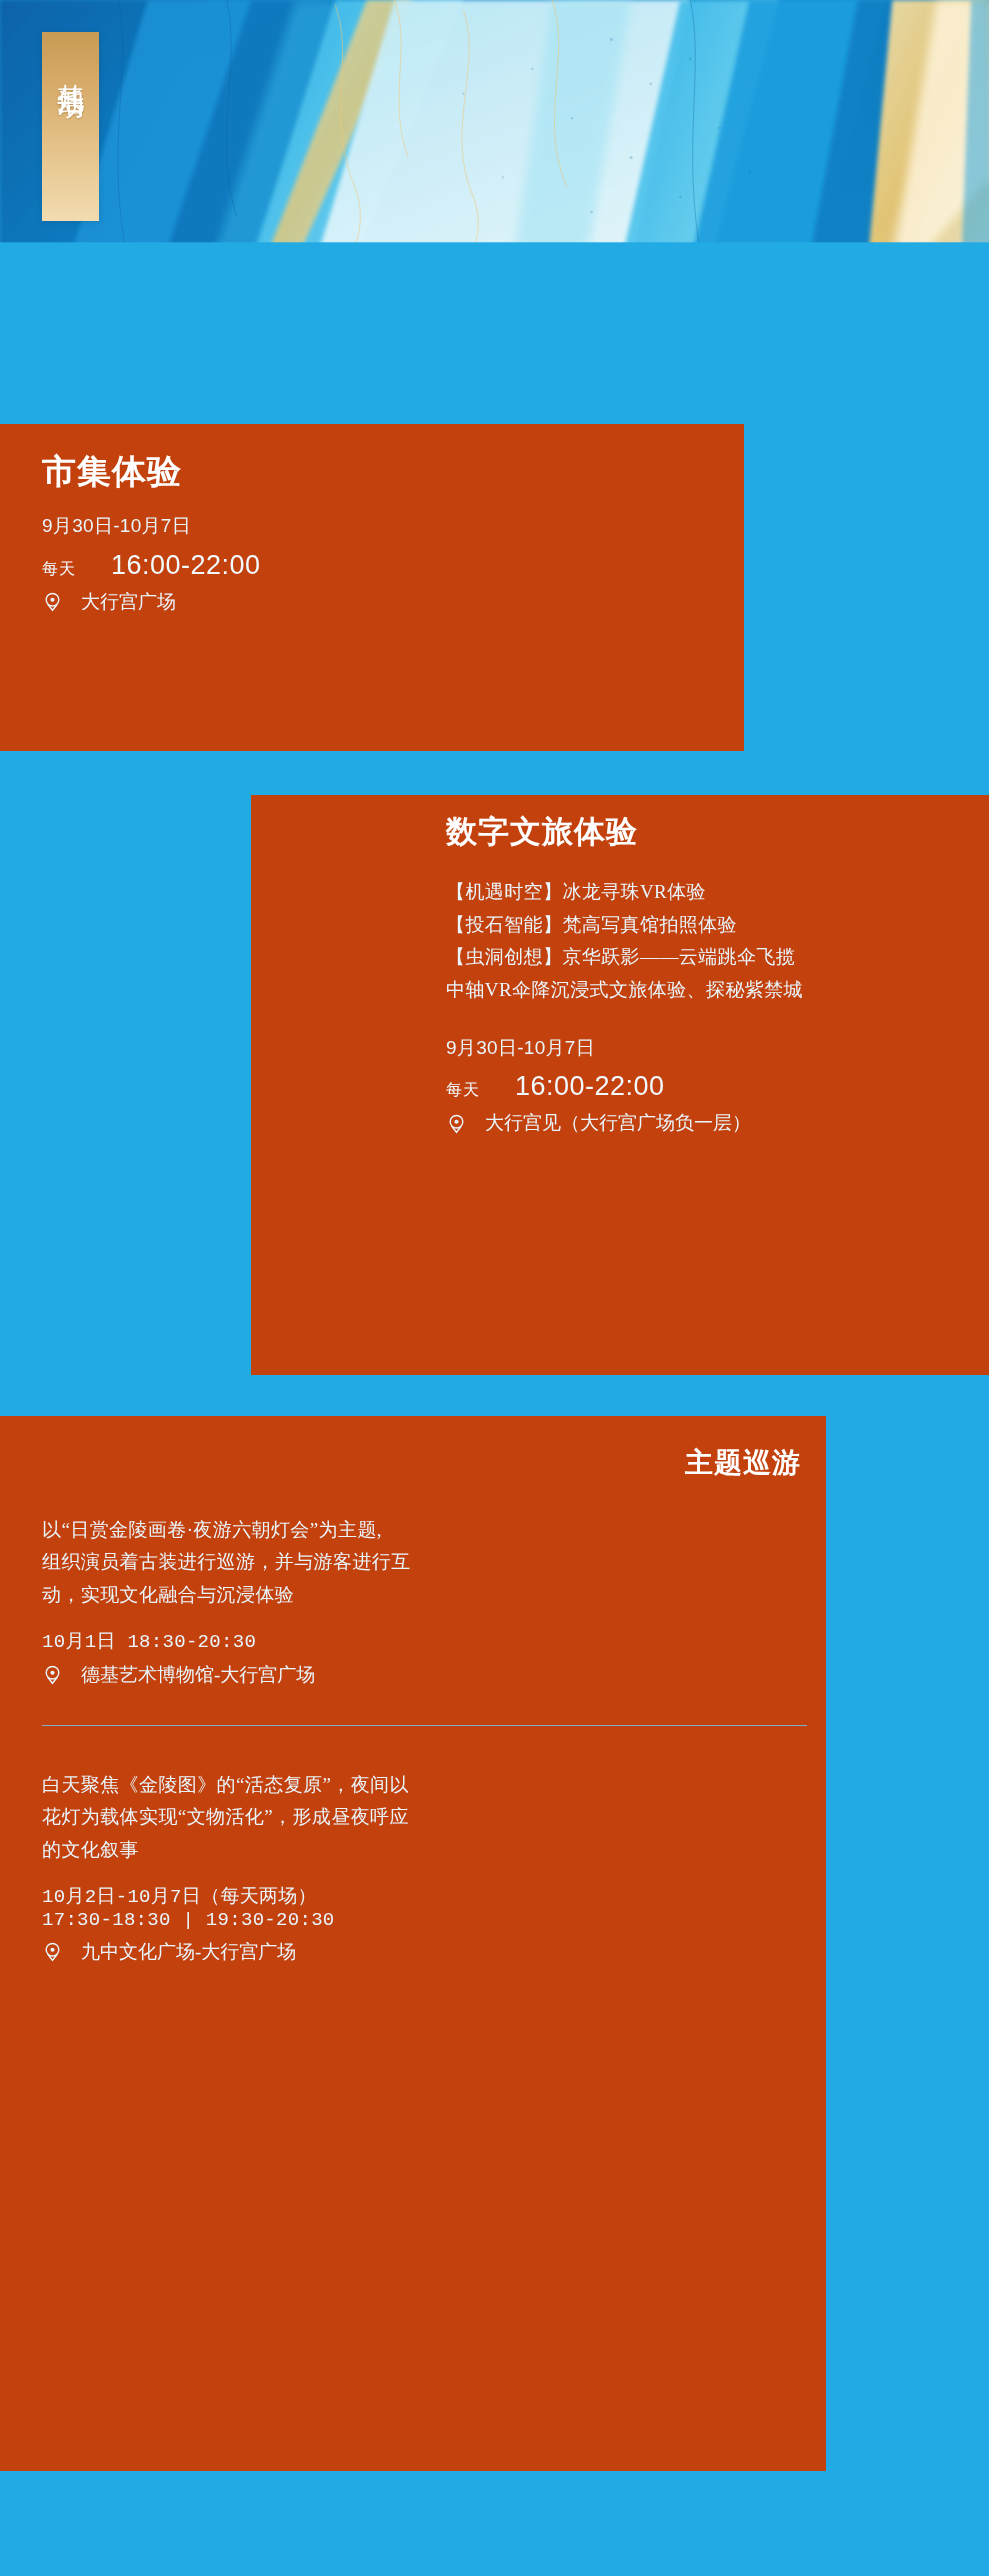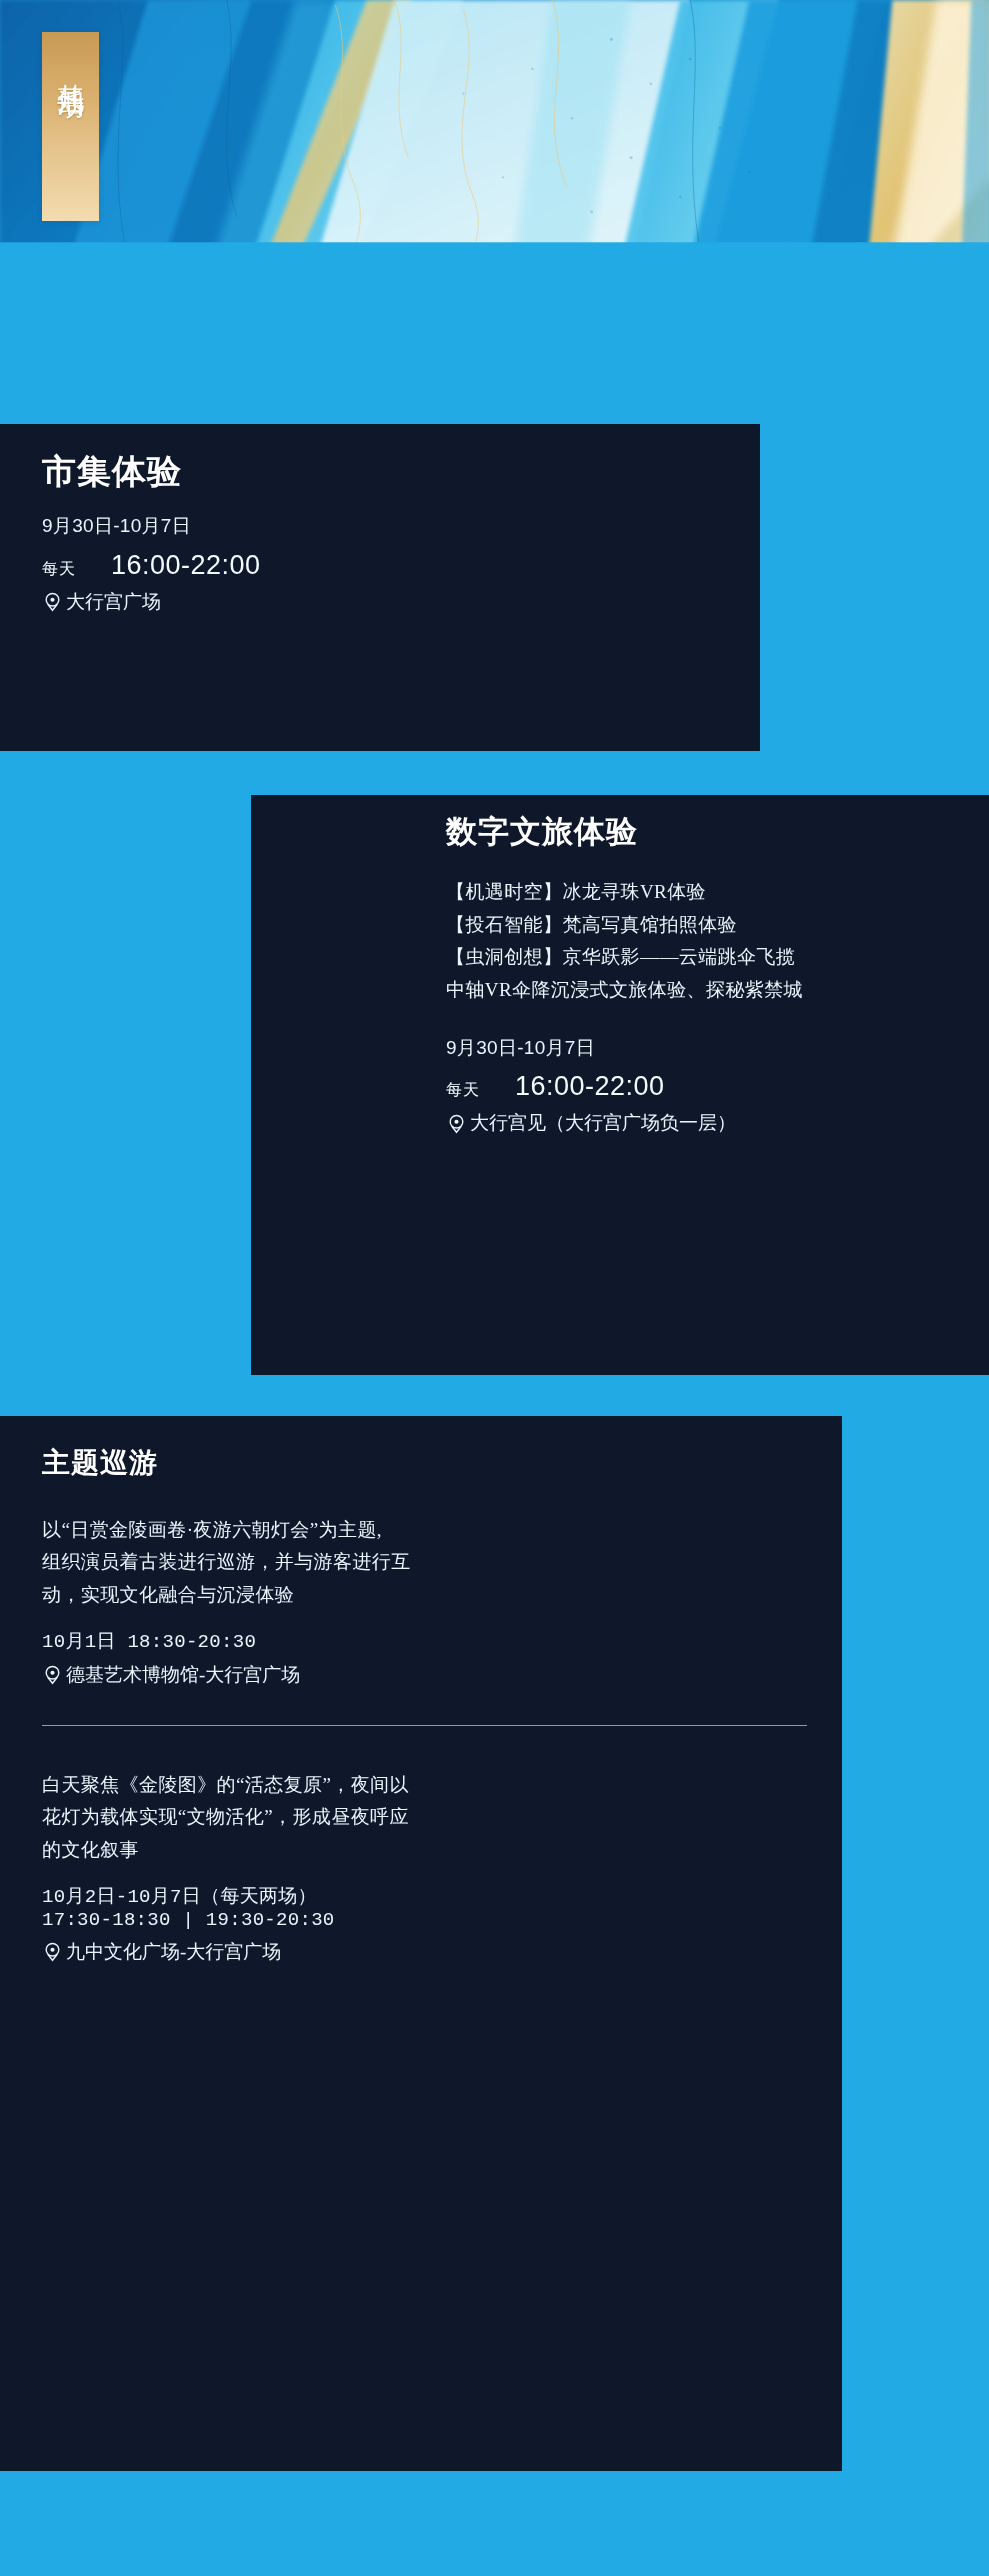--- a/index.html
+++ b/index.html
@@ -25,53 +25,53 @@
   }
   .gold-tab .vtext{
     writing-mode:vertical-rl;text-orientation:upright;
     color:#ffffff;font-family:"Liberation Serif","DejaVu Serif",serif;
     font-size:27px;line-height:1.28;letter-spacing:3px;
     margin-top:30px;font-weight:400;
     text-shadow:0 1px 2px rgba(120,85,30,.35);
   }
 
   
-  .card{position:absolute;background:#0f172a;padding-left:16px;}
+  .card{position:absolute;background:#c2410c;}
   .card-1{left:0;top:424px;width:744px;height:327px;}
   .card-2{left:251px;top:795px;width:738px;height:580px;}
   .card-3{left:0;top:1416px;width:826px;height:1055px;}
 
   .card-inner{position:absolute;}
   .c1-inner{left:42px;top:28px;right:0;}
 
   h2.title{
     margin:0;color:#ffffff;font-weight:700;
     font-family:"Liberation Serif","DejaVu Serif",serif;
     letter-spacing:1px;
   }
   .t-1{font-size:34px;line-height:1.16;}
   .t-2{font-size:31px;line-height:1.16;}
-  .t-3a{font-size:28px;line-height:1.2;}
+  .t-3a{font-size:28px;line-height:1.2;text-align:right;}
   .t-3b{font-size:28px;line-height:1.2;margin-top:12px;}
 
   .body-line{
     color:#eaf6fd;font-size:19px;line-height:1.72;
     font-family:"Liberation Serif","DejaVu Serif",serif;
     letter-spacing:0.4px;
   }
   .meta{
     color:#eaf6fd;font-size:19px;line-height:1.6;
     font-family:"Liberation Sans","DejaVu Sans",sans-serif;
     letter-spacing:0.3px;
   }
   .time-row{display:flex;align-items:baseline;gap:7px;color:#f2fbff;}
   .time-label{font-size:16px;font-family:"Liberation Serif","DejaVu Serif",serif;letter-spacing:1px;}
   .time-big{font-size:27px;letter-spacing:0.5px;font-family:"Liberation Sans","DejaVu Sans",sans-serif;margin-left:28px;}
 
-  .loc-row{display:flex;align-items:center;gap:3px;color:#eaf6fd;font-size:19px;
+  .loc-row{display:flex;align-items:center;gap:18px;color:#eaf6fd;font-size:19px;
            font-family:"Liberation Serif","DejaVu Serif",serif;}
   .pin{flex:0 0 auto;display:block;}
 
   .spacer-8{height:8px;}
   .spacer-16{height:16px;}
   .spacer-20{height:20px;}
   .spacer-26{height:26px;}
   .spacer-34{height:34px;}
 
   .divider{

